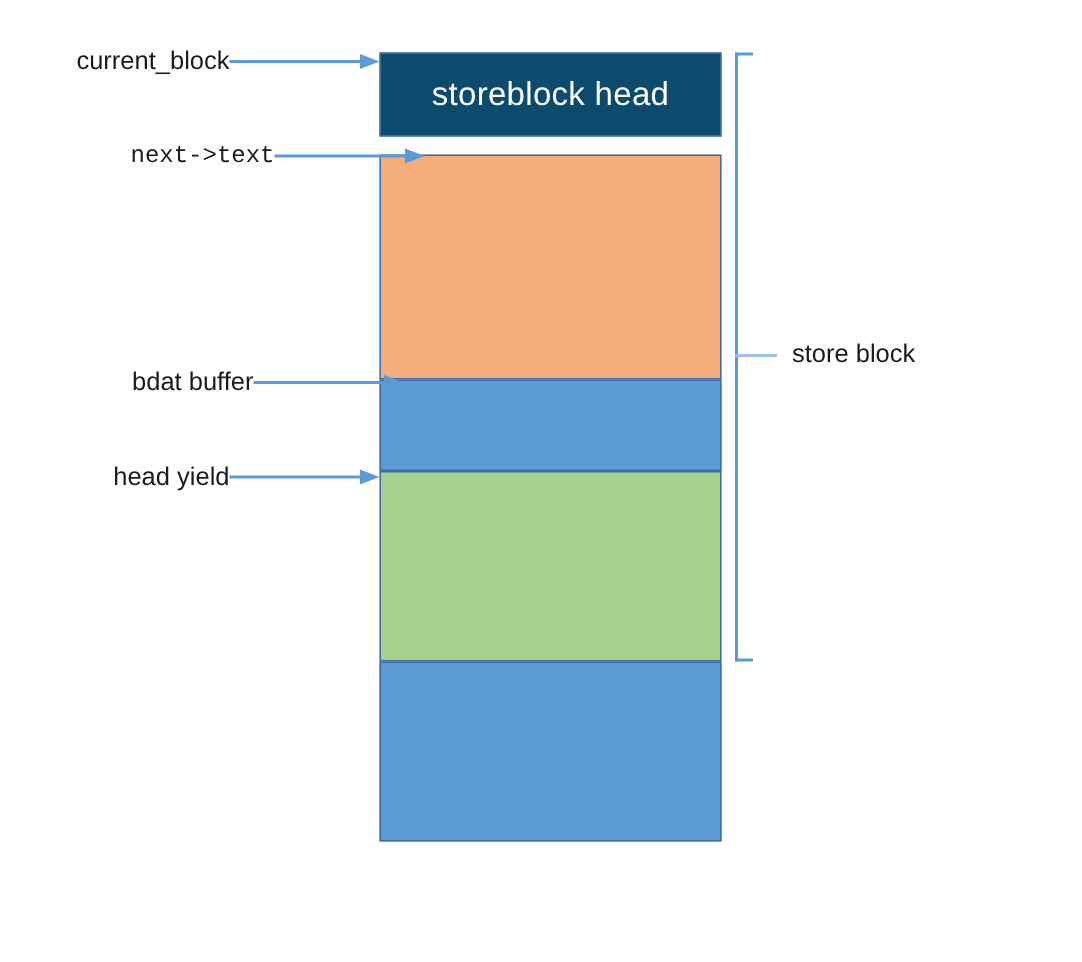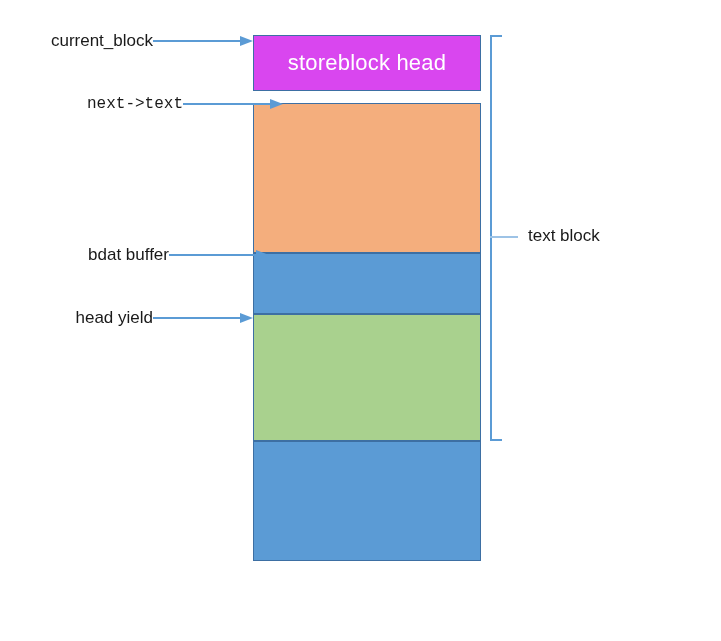--- a/index.html
+++ b/index.html
@@ -30,21 +30,21 @@
   .seg {
     position: absolute;
     left: 0;
     width: 228px;
     box-sizing: border-box;
     border: 1.5px solid #3D6FA3;
   }
   .seg-head {
     top: 0;
     height: 56px;
-    background: #d946ef;
+    background: #0c4a6e;
     display: flex;
     align-items: center;
     justify-content: center;
   }
   .seg-head-label {
     color: #ffffff;
     font-size: 22px;
     font-family: "Liberation Sans", sans-serif;
     letter-spacing: 0.2px;
     white-space: nowrap;
@@ -217,15 +217,15 @@
     </span>
   </div>
 
   <div id="bracket">
     <span class="spine"></span>
     <span class="cap-top"></span>
     <span class="cap-bottom"></span>
     <span class="tick"></span>
   </div>
 
-  <div id="store-block-label">text block</div>
+  <div id="store-block-label">store block</div>
 
 </div>
 
 </body></html>

